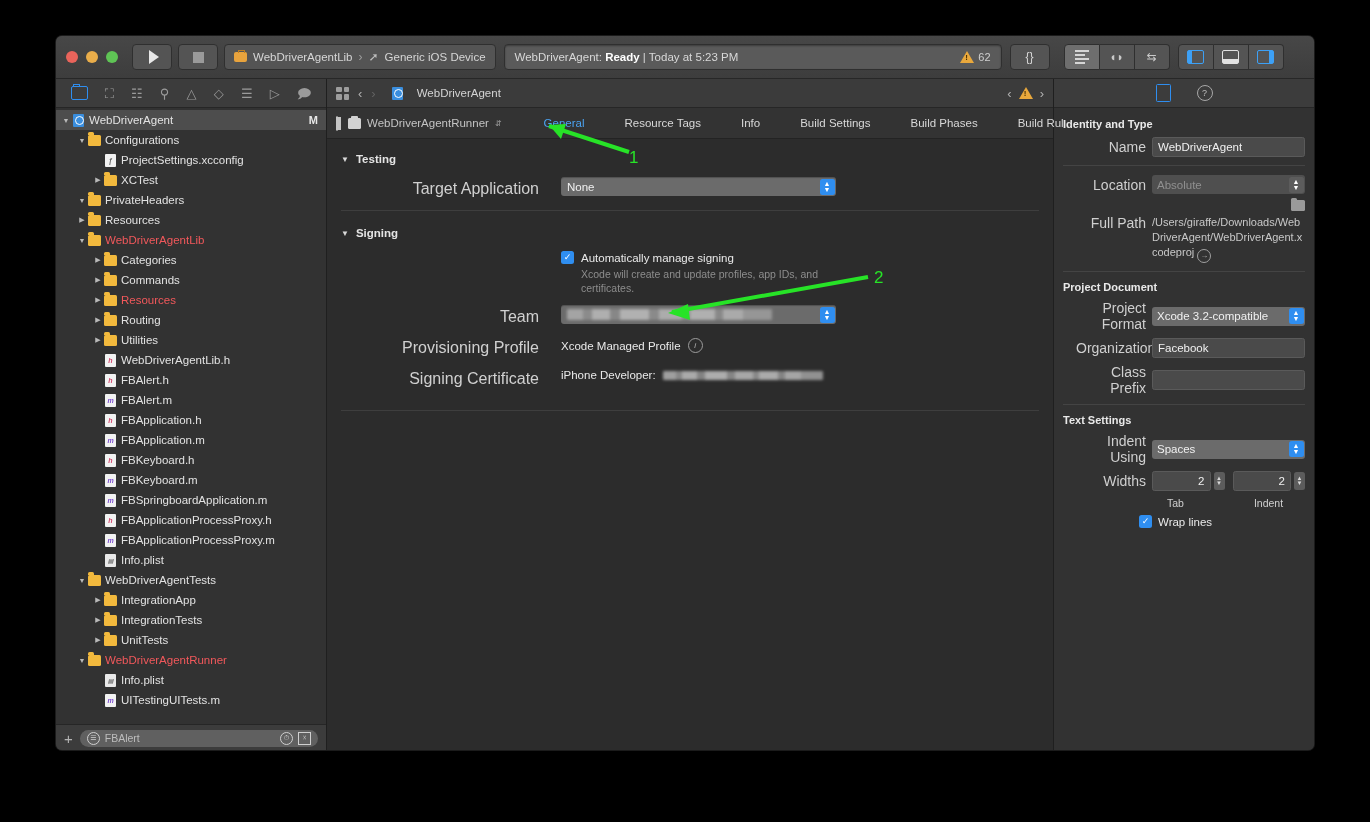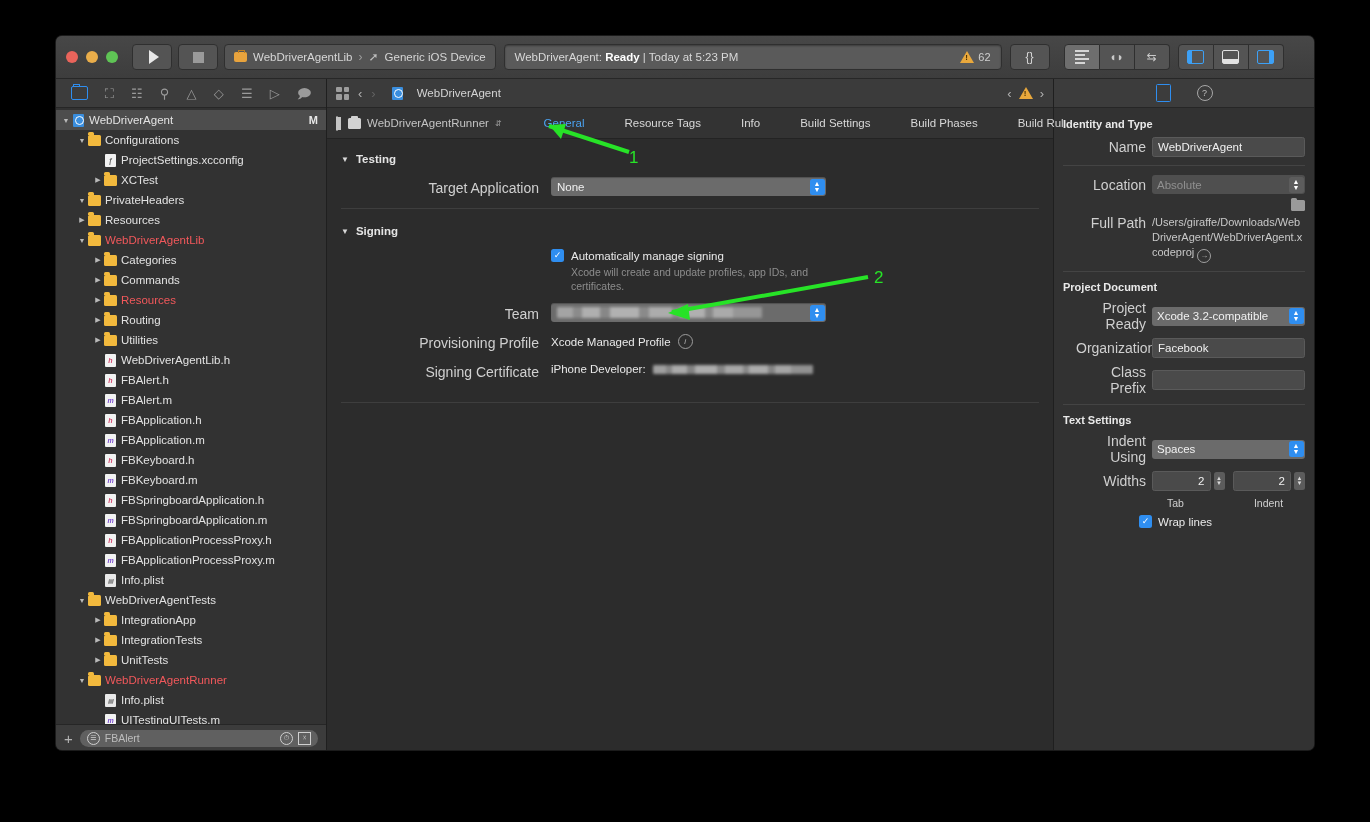--- a/index.html
+++ b/index.html
@@ -109,21 +109,21 @@
   .ttoggle{width:13px;height:13px;border:1.4px solid #c4c4c4;border-radius:1.5px;position:relative;margin-left:9px;}
   .ttoggle:before{content:"";position:absolute;left:0;top:0;bottom:0;width:3.5px;background:#c4c4c4;}
   .tabs{display:flex;align-items:center;margin-left:22px;gap:0;}
   .tab{padding:0 20px;color:#d8d8d8;white-space:nowrap;}
   .tab.active{color:#4ba3f2;}
   .content{flex:1;overflow:hidden;position:relative;padding-top:14px;}
   .sect{display:flex;align-items:center;gap:7px;padding-left:14px;font-size:11.5px;color:#e5e5e5;
         font-weight:bold;margin-bottom:12px;}
   .caret{font-size:8px;color:#d8d8d8;}
   .frow{display:flex;align-items:flex-start;margin-bottom:10px;}
-  .flabel{width:212px;text-align:right;font-size:14px;color:#d0d0d0;padding-right:12px;padding-top:3px;}
+  .flabel{width:212px;text-align:right;font-size:16px;color:#d0d0d0;padding-right:22px;padding-top:3px;}
   .popup{width:263px;height:19px;background:#6b6b6b;border-radius:3px;display:flex;align-items:center;
          padding:0 6px;font-size:11.5px;color:#f0f0f0;position:relative;
          box-shadow:inset 0 1px 1px rgba(0,0,0,.25);}
   .stepper{position:absolute;right:1.5px;top:1.5px;bottom:1.5px;width:15px;background:#2f8ef0;border-radius:2.5px;
            display:flex;flex-direction:column;align-items:center;justify-content:center;gap:1px;color:#fff;
            font-size:7px;line-height:6px;}
   .divline{height:1px;background:#3e3e3e;margin:12px 14px 16px 14px;}
   .chk{width:13px;height:13px;background:#2f8ef0;border-radius:2.5px;display:flex;align-items:center;
        justify-content:center;color:#fff;font-size:9px;margin-right:7px;flex:none;line-height:1;}
   .sigtext{font-size:11.5px;color:#e9e9e9;}
@@ -406,28 +406,20 @@
             <span class="tw"></span>
             <span class="ico">
               <i class="doc m">m</i>
             </span>
             <span class="">FBKeyboard.m</span>
           </div>
           <div class="row">
             <span style="width:36px;flex:none;"></span>
             <span class="tw"></span>
             <span class="ico">
-              <i class="doc h">h</i>
-            </span>
-            <span class="">FBSpringboardApplication.h</span>
-          </div>
-          <div class="row">
-            <span style="width:36px;flex:none;"></span>
-            <span class="tw"></span>
-            <span class="ico">
               <i class="doc m">m</i>
             </span>
             <span class="">FBSpringboardApplication.m</span>
           </div>
           <div class="row">
             <span style="width:36px;flex:none;"></span>
             <span class="tw"></span>
             <span class="ico">
               <i class="doc h">h</i>
             </span>
@@ -641,21 +633,21 @@
             <span class="foldbtn"></span>
           </div>
         <div class="irow" style="align-items:flex-start;margin-top:4px;">
           <span class="ilabel">Full Path</span>
           <span class="ipath"><span>/Users/giraffe/Downloads/WebDriverAgent/WebDriverAgent.xcodeproj</span><span class="goic">→</span></span>
         </div>
         <div class="isep"></div>
 
         <div class="ihead">Project Document</div>
         <div class="irow">
-          <span class="ilabel">Project Ready</span>
+          <span class="ilabel">Project Format</span>
           <span class="ipopup">
             <span>Xcode 3.2-compatible</span>
             <span class="stepper">▲<br>▼</span>
           </span>
         </div>
         <div class="irow">
           <span class="ilabel">Organization</span>
           <span class="ifield">Facebook</span>
         </div>
         <div class="irow">

